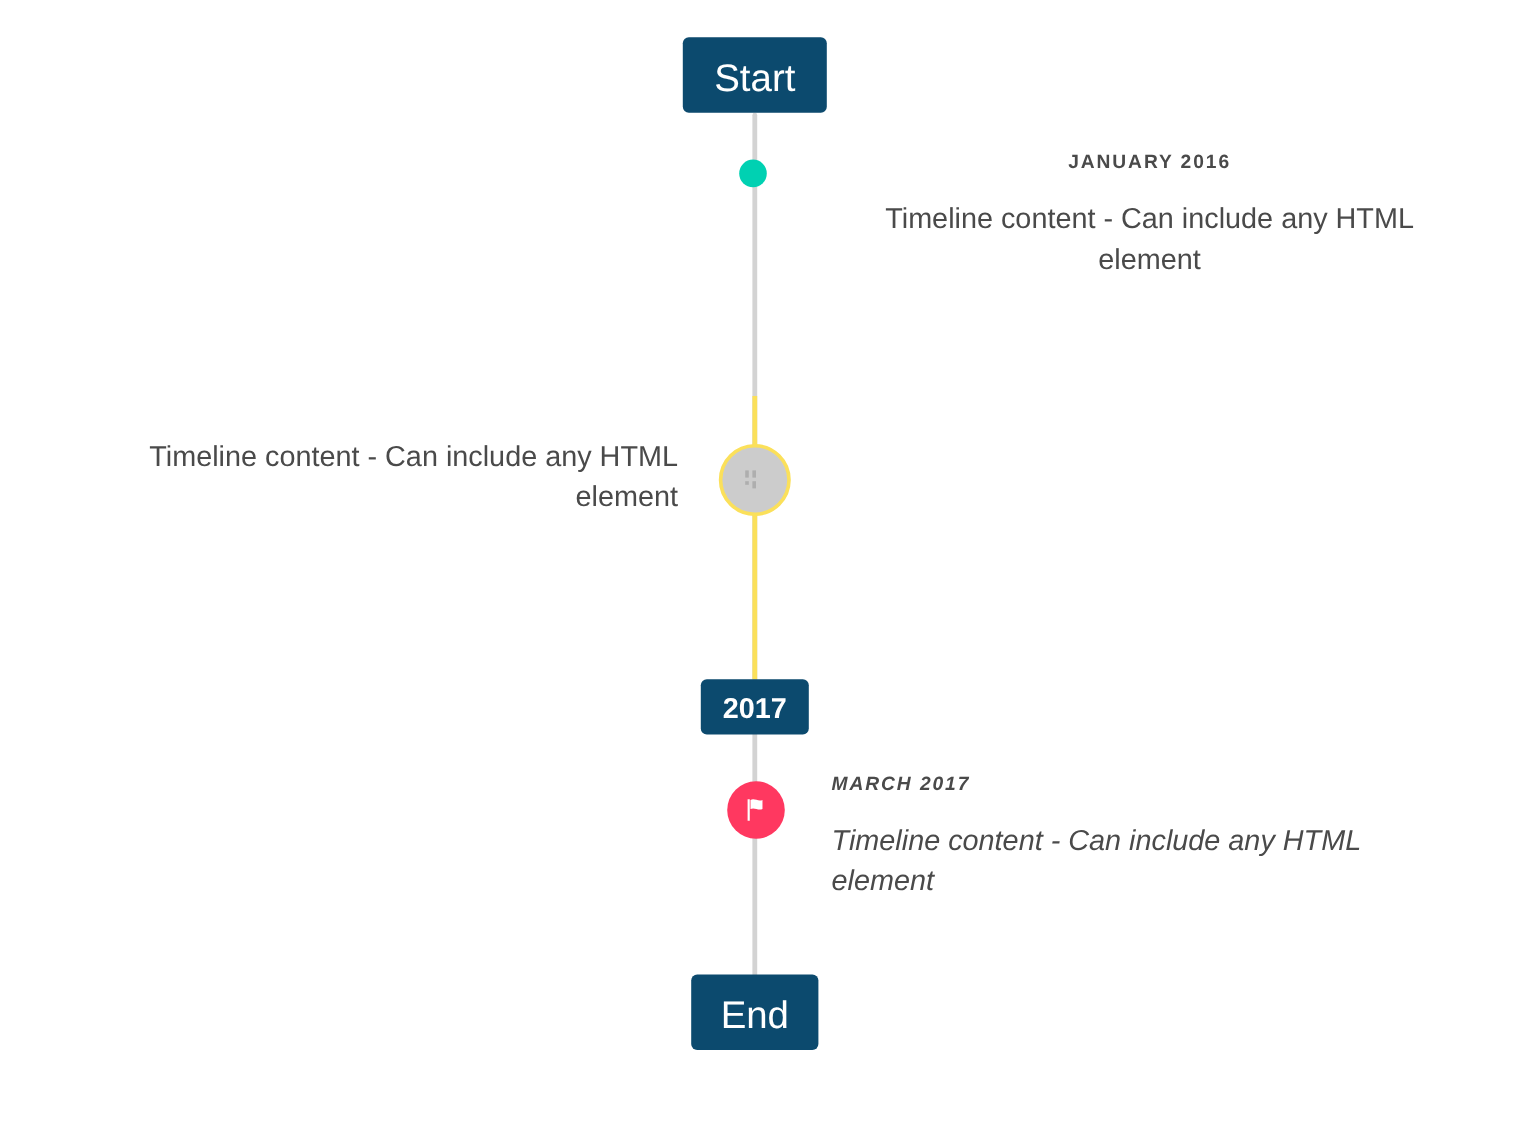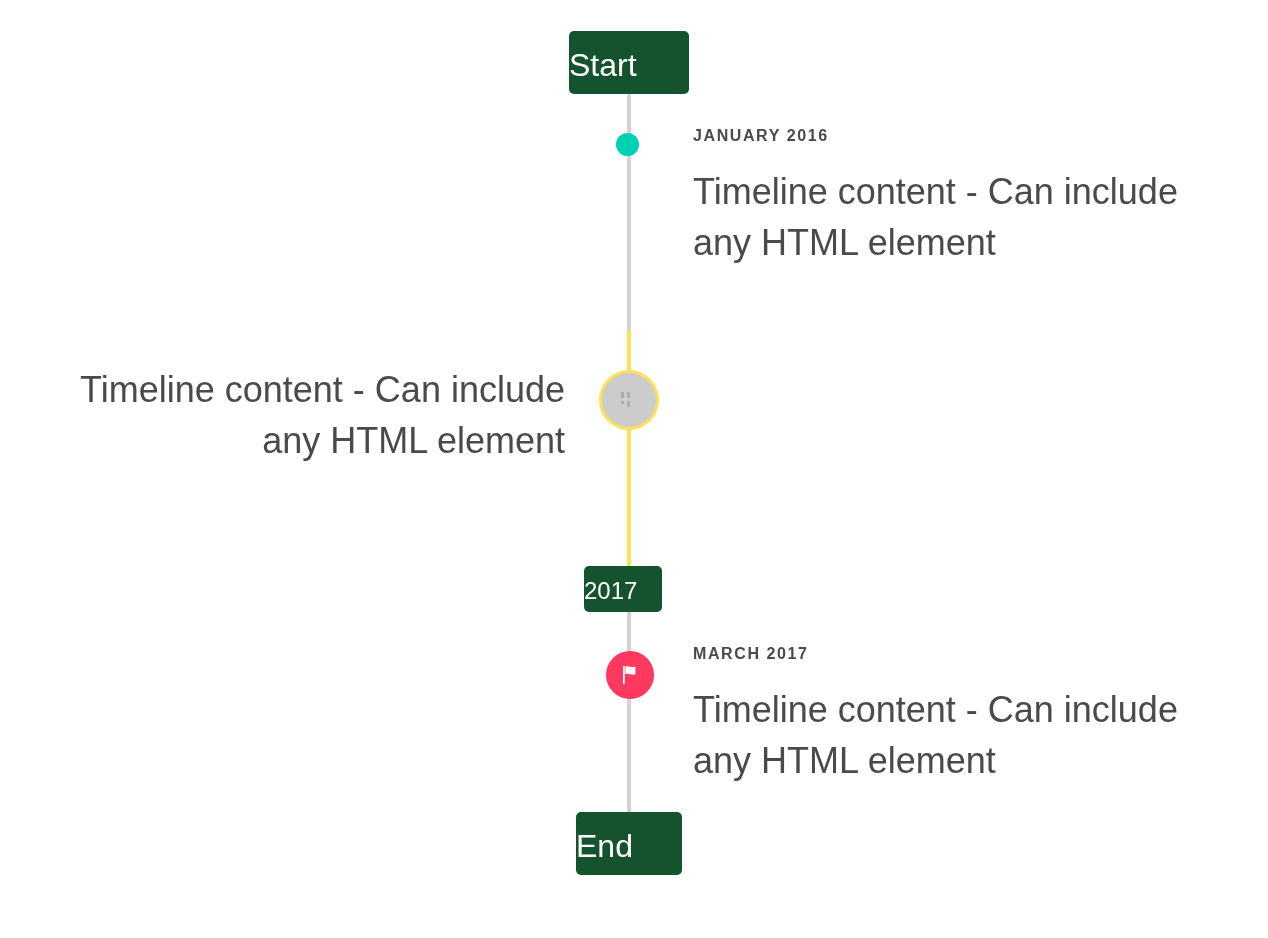--- a/index.html
+++ b/index.html
@@ -40,43 +40,44 @@
     left: 627px;
     top: 330px;
     width: 4px;
     height: 236px;
     background: #fbe05a;
   }
 
   
   .badge {
     position: absolute;
-    background: #14532d;
+    background: #0c4a6e;
     color: #ffffff;
     border-radius: 5px;
-    text-align: left;
+    text-align: center;
     white-space: nowrap;
     line-height: 1;
     font-weight: 400;
   }
   .badge-start {
     left: 569px;
     top: 31px;
     width: 120px;
     height: 63px;
     font-size: 32px;
     padding-top: 18px;
   }
   .badge-mid {
     left: 584px;
     top: 566px;
-    width: 78px;
+    width: 90px;
     height: 46px;
     font-size: 24px;
     padding-top: 13px;
+    font-weight: bold;
   }
   .badge-end {
     left: 576px;
     top: 812px;
     width: 106px;
     height: 63px;
     font-size: 32px;
     padding-top: 18px;
   }
 
@@ -101,21 +102,21 @@
   .item-heading {
     font-size: 16px;
     font-weight: bold;
     letter-spacing: 1.6px;
     color: #4a4a4a;
     margin: 0 0 22px 0;
     line-height: 1;
     text-transform: uppercase;
   }
   .item-body {
-    font-size: 36px;
+    font-size: 24px;
     font-weight: 400;
     color: #4a4a4a;
     line-height: 1.42;
     margin: 0;
   }
 
   
   .marker {
     position: absolute;
     border-radius: 50%;
@@ -162,21 +163,21 @@
 
 <div class="timeline">
 
   <div class="rail"></div>
   <div class="rail-active"></div>
 
   <div class="badge badge-start">Start</div>
 
   <div class="item item-right" style="top:0;">
     <div class="marker marker-dot"></div>
-    <div class="item-content" style="top:128px;">
+    <div class="item-content" style="top:128px;text-align:center;">
       <p class="item-heading">JANUARY 2016</p>
       <p class="item-body">Timeline content - Can include any HTML element</p>
     </div>
   </div>
 
   <div class="item item-left" style="top:0;">
     <div class="marker marker-image">
       <svg class="broken-img-glyph" viewBox="0 0 22 22">
         <rect x="3" y="3" width="3" height="6" fill="#8a8a8a"></rect>
         <rect x="9" y="3" width="3" height="6" fill="#8a8a8a"></rect>
@@ -191,21 +192,21 @@
 
   <div class="badge badge-mid">2017</div>
 
   <div class="item item-right" style="top:0;">
     <div class="marker marker-icon">
       <svg class="flag-glyph" viewBox="0 0 24 24">
         <path d="M5 3 h1.8 v18 H5 Z" fill="#ffffff"></path>
         <path d="M7.4 3.6 c3.4 -1.6 6.6 1.6 10 0 v7.6 c-3.4 1.6 -6.6 -1.6 -10 0 Z" fill="#ffffff"></path>
       </svg>
     </div>
-    <div class="item-content" style="top:646px;">
+    <div class="item-content" style="top:646px;font-style:italic;">
       <p class="item-heading">MARCH 2017</p>
       <p class="item-body">Timeline content - Can include any HTML element</p>
     </div>
   </div>
 
   <div class="badge badge-end">End</div>
 
 </div>
 
 </body></html>

